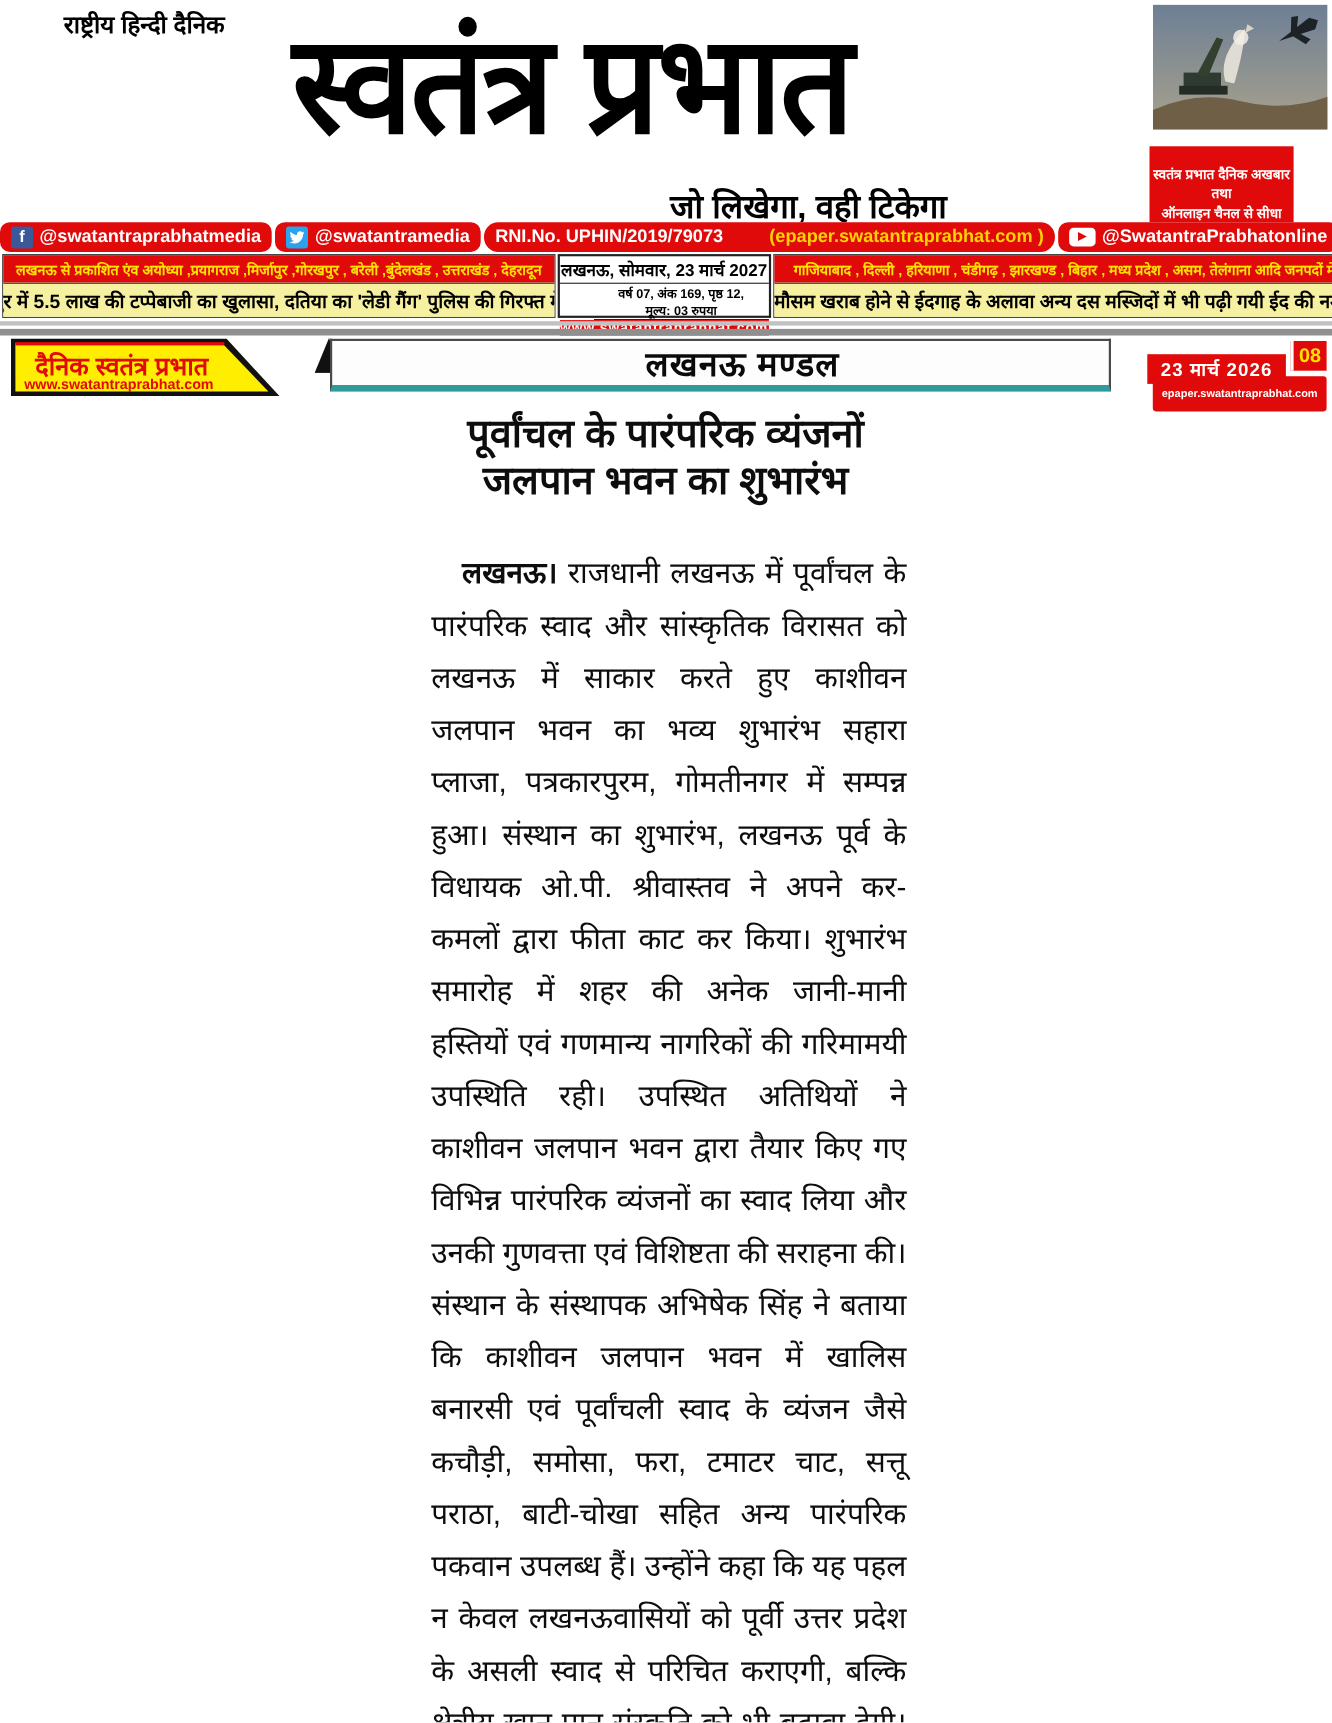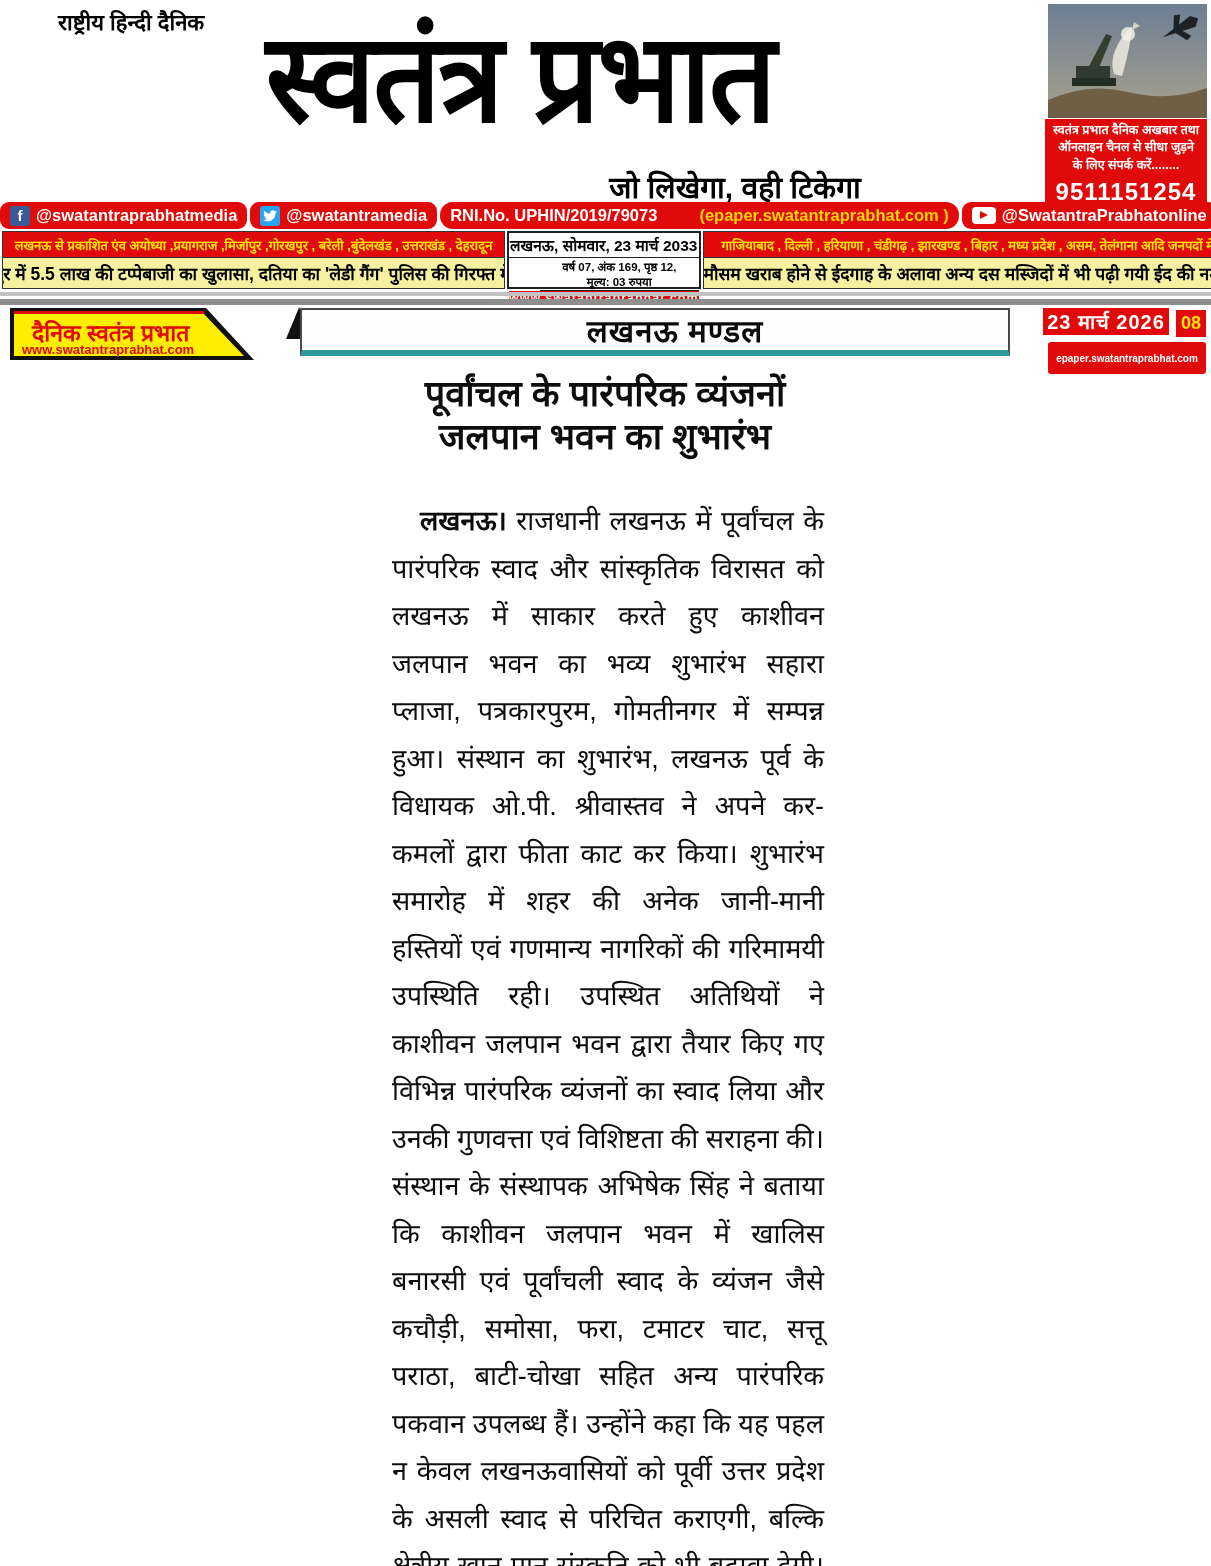--- a/index.html
+++ b/index.html
@@ -9,23 +9,23 @@
   
   .kicker{position:absolute;left:58px;top:6px;font-size:22px;font-weight:bold;color:#000;}
   .masthead-title{position:absolute;left:0;top:8px;width:1040px;text-align:center;
     font-size:118px;font-weight:900;color:#000;line-height:1.15;letter-spacing:-2px;
     transform:scaleY(1.05);transform-origin:top;white-space:nowrap;}
   .tagline{position:absolute;left:555px;top:166px;width:360px;text-align:center;
     font-size:30px;font-weight:800;color:#000;}
 
   
   .photo{position:absolute;left:1048px;top:4px;width:159px;height:114px;overflow:hidden;}
-  .contact-box{position:absolute;left:1045px;top:119px;width:162px;height:84px;
+  .contact-box{position:absolute;left:1045px;top:133px;width:131px;height:84px;
     background:#e00a0a;color:#fff;text-align:center;font-weight:bold;
-    font-size:12.5px;line-height:1.38;padding-top:3px;box-sizing:border-box;}
+    font-size:12.5px;line-height:1.38;padding-top:18px;box-sizing:border-box;}
   .contact-phone{font-size:24px;letter-spacing:1px;margin-top:1px;}
 
   
   .social-bar{position:absolute;left:0;top:202px;width:1211px;height:27px;background:#fff;
     display:flex;gap:3px;}
   .seg{background:#e00a0a;color:#fff;font-weight:bold;font-size:16.5px;display:flex;
     align-items:center;gap:6px;padding:0 10px;border-radius:9px;white-space:nowrap;}
   .seg.rni{border-radius:13px;justify-content:center;gap:36px;}
   .rni-epaper{color:#ffd400;margin-left:6px;}
   .fb-ic{width:20px;height:20px;background:#3b5998;color:#fff;border-radius:3px;
@@ -60,22 +60,22 @@
 
   
   .brand-box{position:absolute;left:8px;top:306px;width:260px;height:56px;}
   .brand-title{position:absolute;left:24px;top:10px;color:#e00a0a;font-weight:900;font-size:23px;white-space:nowrap;}
   .brand-site{position:absolute;left:14px;top:36px;color:#e00a0a;font-weight:800;font-size:13px;white-space:nowrap;}
   .wedge{position:absolute;left:286px;top:307px;width:22px;height:32px;background:#111;
     clip-path:polygon(60% 0,100% 100%,0 100%);}
   .section-box{position:absolute;left:300px;top:308px;width:666px;height:40px;background:#fdfdfd;
     border:2px solid #4a4a4a;border-bottom:6px solid #2f9a9a;display:flex;align-items:center;justify-content:center;padding-left:40px;}
   .section-title{font-size:31px;font-weight:900;color:#0a0a0a;letter-spacing:1px;}
-  .date-badge{position:absolute;left:1043px;top:308px;width:126px;height:27px;background:#e00a0a;
-    color:#fff;font-weight:800;font-size:20px;display:flex;align-items:center;justify-content:center;letter-spacing:1px;}
+  .date-badge{position:absolute;left:1043px;top:322px;width:126px;height:27px;background:#e00a0a;
+    color:#fff;font-weight:800;font-size:17px;display:flex;align-items:center;justify-content:center;letter-spacing:1px;}
   .page-box{position:absolute;left:1173px;top:310px;width:33px;height:27px;background:#e00a0a;
     color:#ffe400;font-weight:900;font-size:18px;display:flex;align-items:center;justify-content:center;
     border-left:3px solid #fff;box-sizing:border-box;}
   .epaper-strip{position:absolute;left:1048px;top:342px;width:158px;height:32px;background:#e00a0a;
     color:#fff;font-weight:700;font-size:10px;display:flex;align-items:center;justify-content:center;border-radius:3px;}
 
   
   .headline{position:absolute;left:320px;top:372px;width:570px;text-align:center;
     font-size:36px;font-weight:700;line-height:43px;color:#0d0d0d;}
   .article-body{position:absolute;left:392px;top:498px;width:432px;
@@ -149,21 +149,21 @@
 
     </div>
   </div>
 
   <div class="band">
     <div class="band-col band-left">
       <div class="regions-row">लखनऊ से प्रकाशित एंव अयोध्या ,प्रयागराज ,मिर्जापुर ,गोरखपुर , बरेली ,बुंदेलखंड , उत्तराखंड , देहरादून</div>
       <div class="headline-row">सीतापुर में 5.5 लाख की टप्पेबाजी का खुलासा, दतिया का 'लेडी गैंग' पुलिस की गिरफ्त में...03</div>
     </div>
     <div class="band-col band-center">
-      <div class="center-date">लखनऊ, सोमवार, 23 मार्च 2033</div>
+      <div class="center-date">लखनऊ, सोमवार, 23 मार्च 2027</div>
       <div class="center-issue">वर्ष 07, अंक 169, पृष्ठ 12, मूल्य: 03 रुपया</div>
       <div class="center-site">www.swatantraprabhat.com</div>
     </div>
     <div class="band-col band-right">
       <div class="regions-row">गाजियाबाद , दिल्ली , हरियाणा , चंडीगढ़ , झारखण्ड , बिहार , मध्य प्रदेश , असम, तेलंगाना आदि जनपदों में प्रसारित</div>
       <div class="headline-row">मौसम खराब होने से ईदगाह के अलावा अन्य दस मस्जिदों में भी पढ़ी गयी ईद की नमाज...12</div>
     </div>
   </div>
 
   <div class="divider-a"></div>

